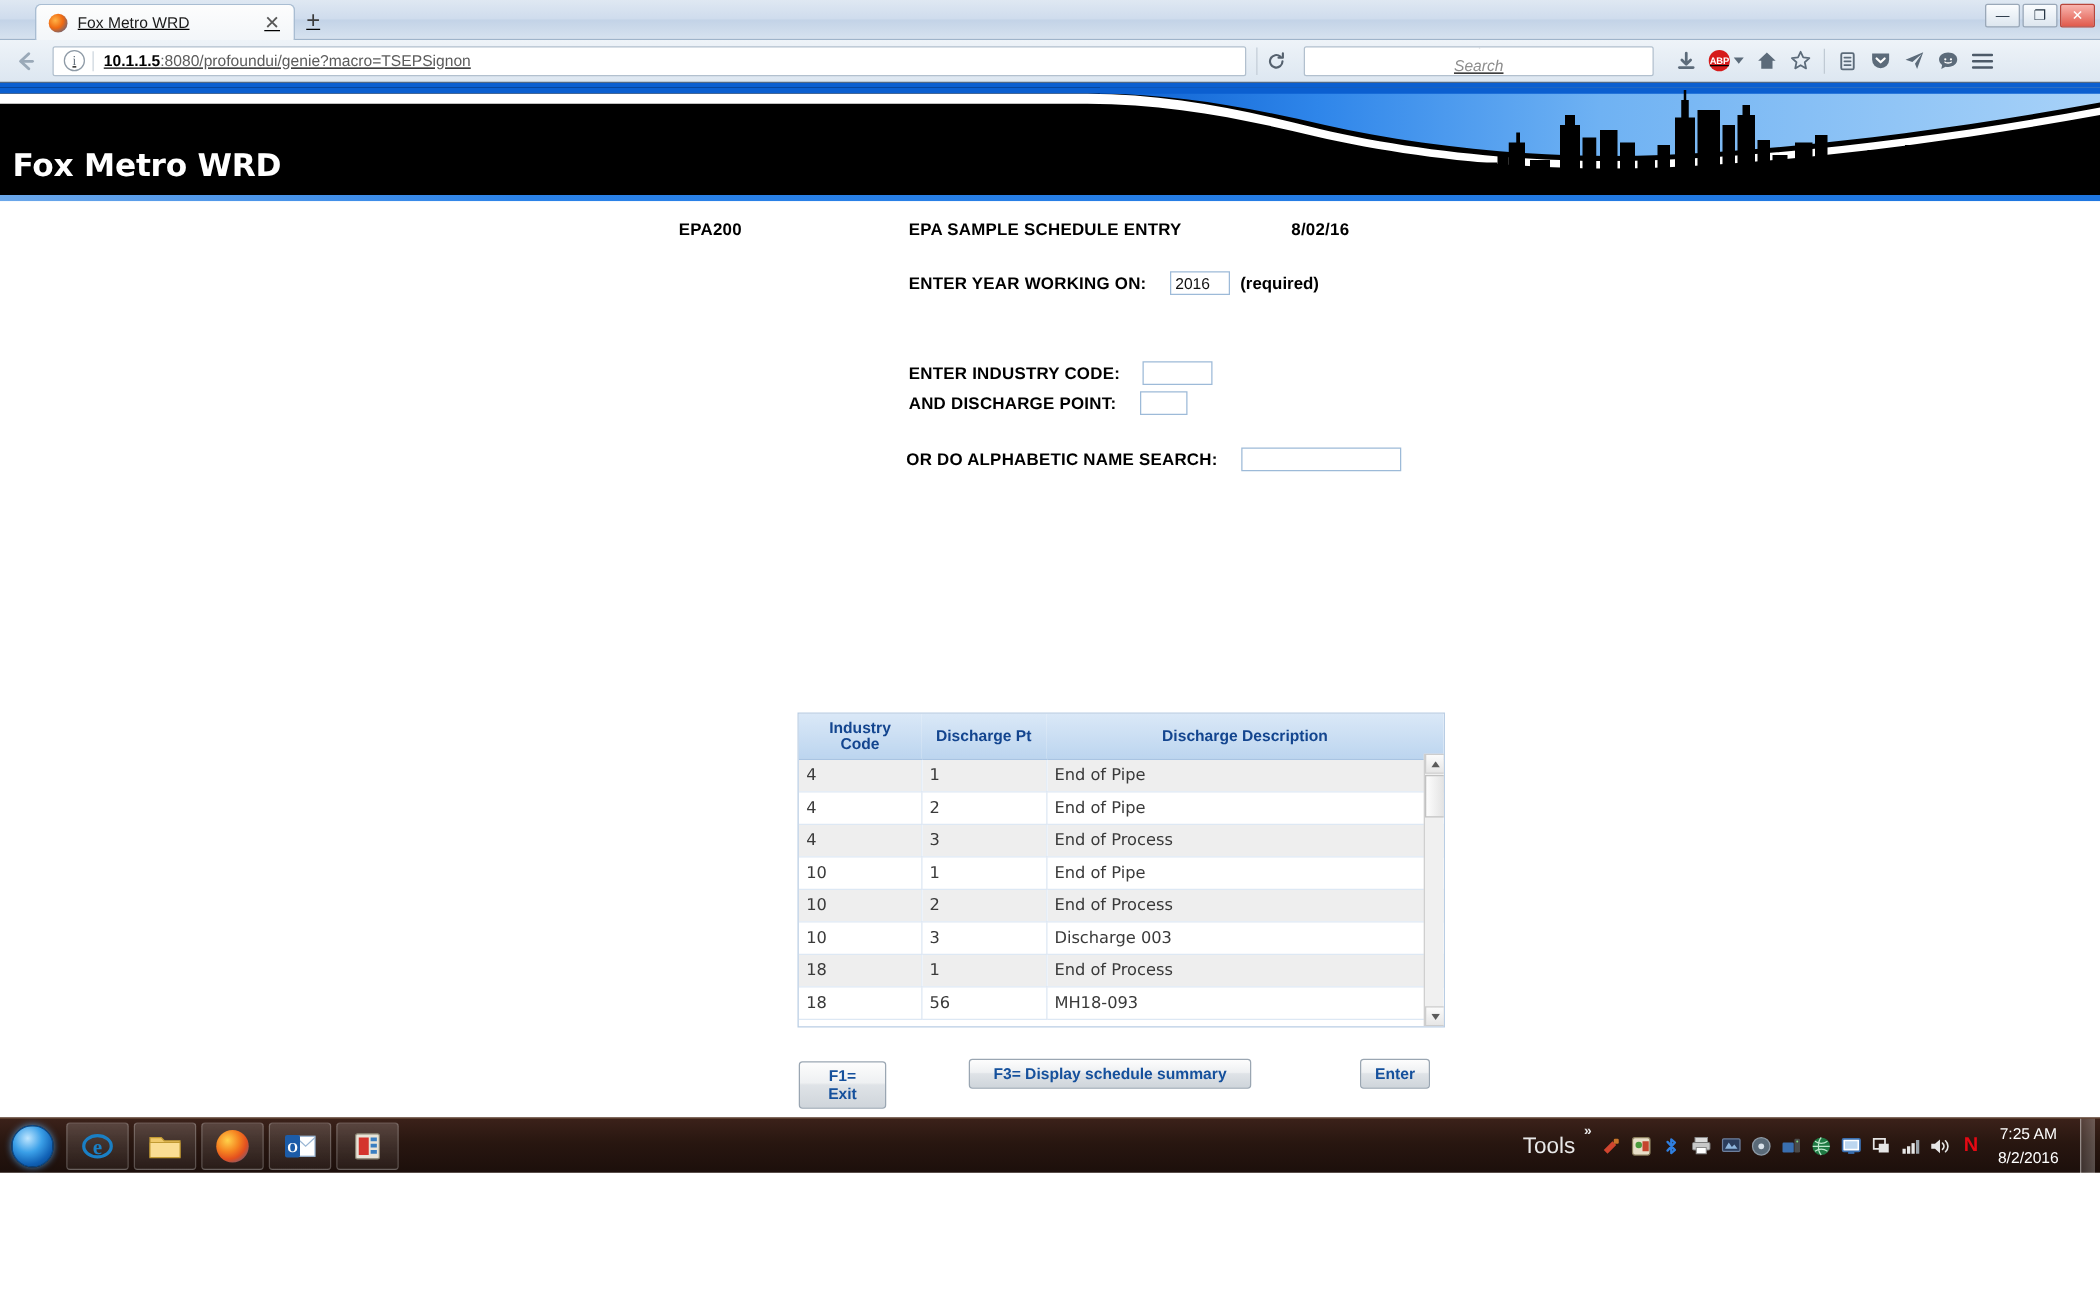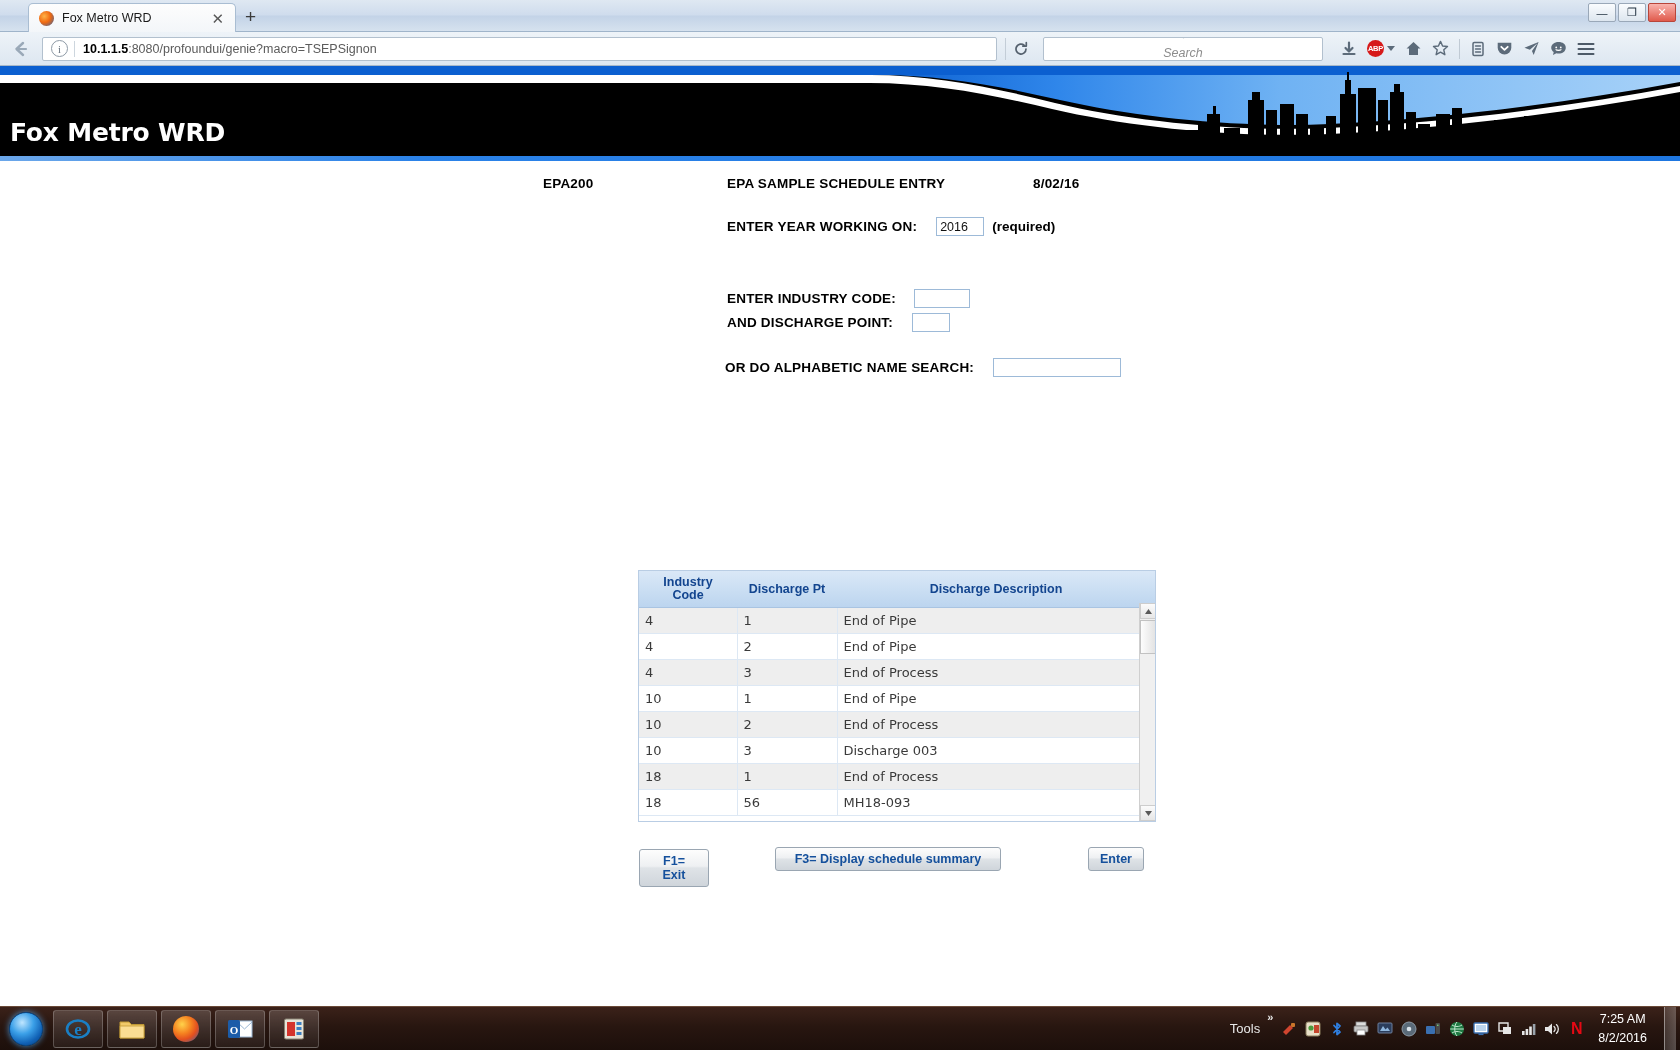--- a/index.html
+++ b/index.html
@@ -5,21 +5,21 @@
   * { box-sizing: border-box; margin: 0; padding: 0; }
   html, body { width: 1680px; height: 1050px; overflow: hidden; }
   body {
     font-family: "Liberation Sans", sans-serif;
     background: #ffffff;
     font-size: 13px;
     -webkit-font-smoothing: antialiased;
   }
 
   
-  .window { width: 1680px; height: 1050px; position: relative; }
+  .window { width: 1680px; height: 938px; position: relative; text-decoration: underline; }
 
   .titlebar {
     height: 32px;
     background: linear-gradient(to bottom, #dfe8f2 0%, #cfdced 48%, #c3d3e7 52%, #d6e2ef 100%);
     position: relative;
     border-bottom: 1px solid #9fb4ca;
     display: flex;
     align-items: flex-end;
   }
   .tab {
@@ -209,21 +209,21 @@
     box-shadow: 0 0 6px rgba(90,180,255,.75);
   }
   .tb-item {
     width: 50px; height: 38px; margin-left: 4px;
     border: 1px solid rgba(255,255,255,.22);
     border-radius: 3px;
     background: linear-gradient(to bottom, rgba(255,255,255,.17), rgba(255,255,255,.05));
     display: flex; align-items: center; justify-content: center;
   }
   .tray { margin-left: auto; display: flex; align-items: center; gap: 7px; padding-right: 4px; }
-  .tray-label { color: #e8e8e8; font-size: 13px; }
+  .tray-label { color: #e8e8e8; font-size: 18px; }
   .tray-chev { color: #e8e8e8; font-size: 11px; font-weight: bold; align-self: flex-start; margin-top: 4px; }
   .tray-ico { width: 17px; height: 17px; display: flex; align-items: center; justify-content: center; }
   .clock { color: #fff; font-size: 12.5px; text-align: center; line-height: 1.45; margin: 0 10px 0 6px; }
   .showdesk { width: 12px; height: 44px; background: linear-gradient(to right, rgba(255,255,255,.14), rgba(255,255,255,.26)); border-left: 1px solid rgba(255,255,255,.35); }
 </style>
 </head>
 <body>
 
 <div class="window">
 

